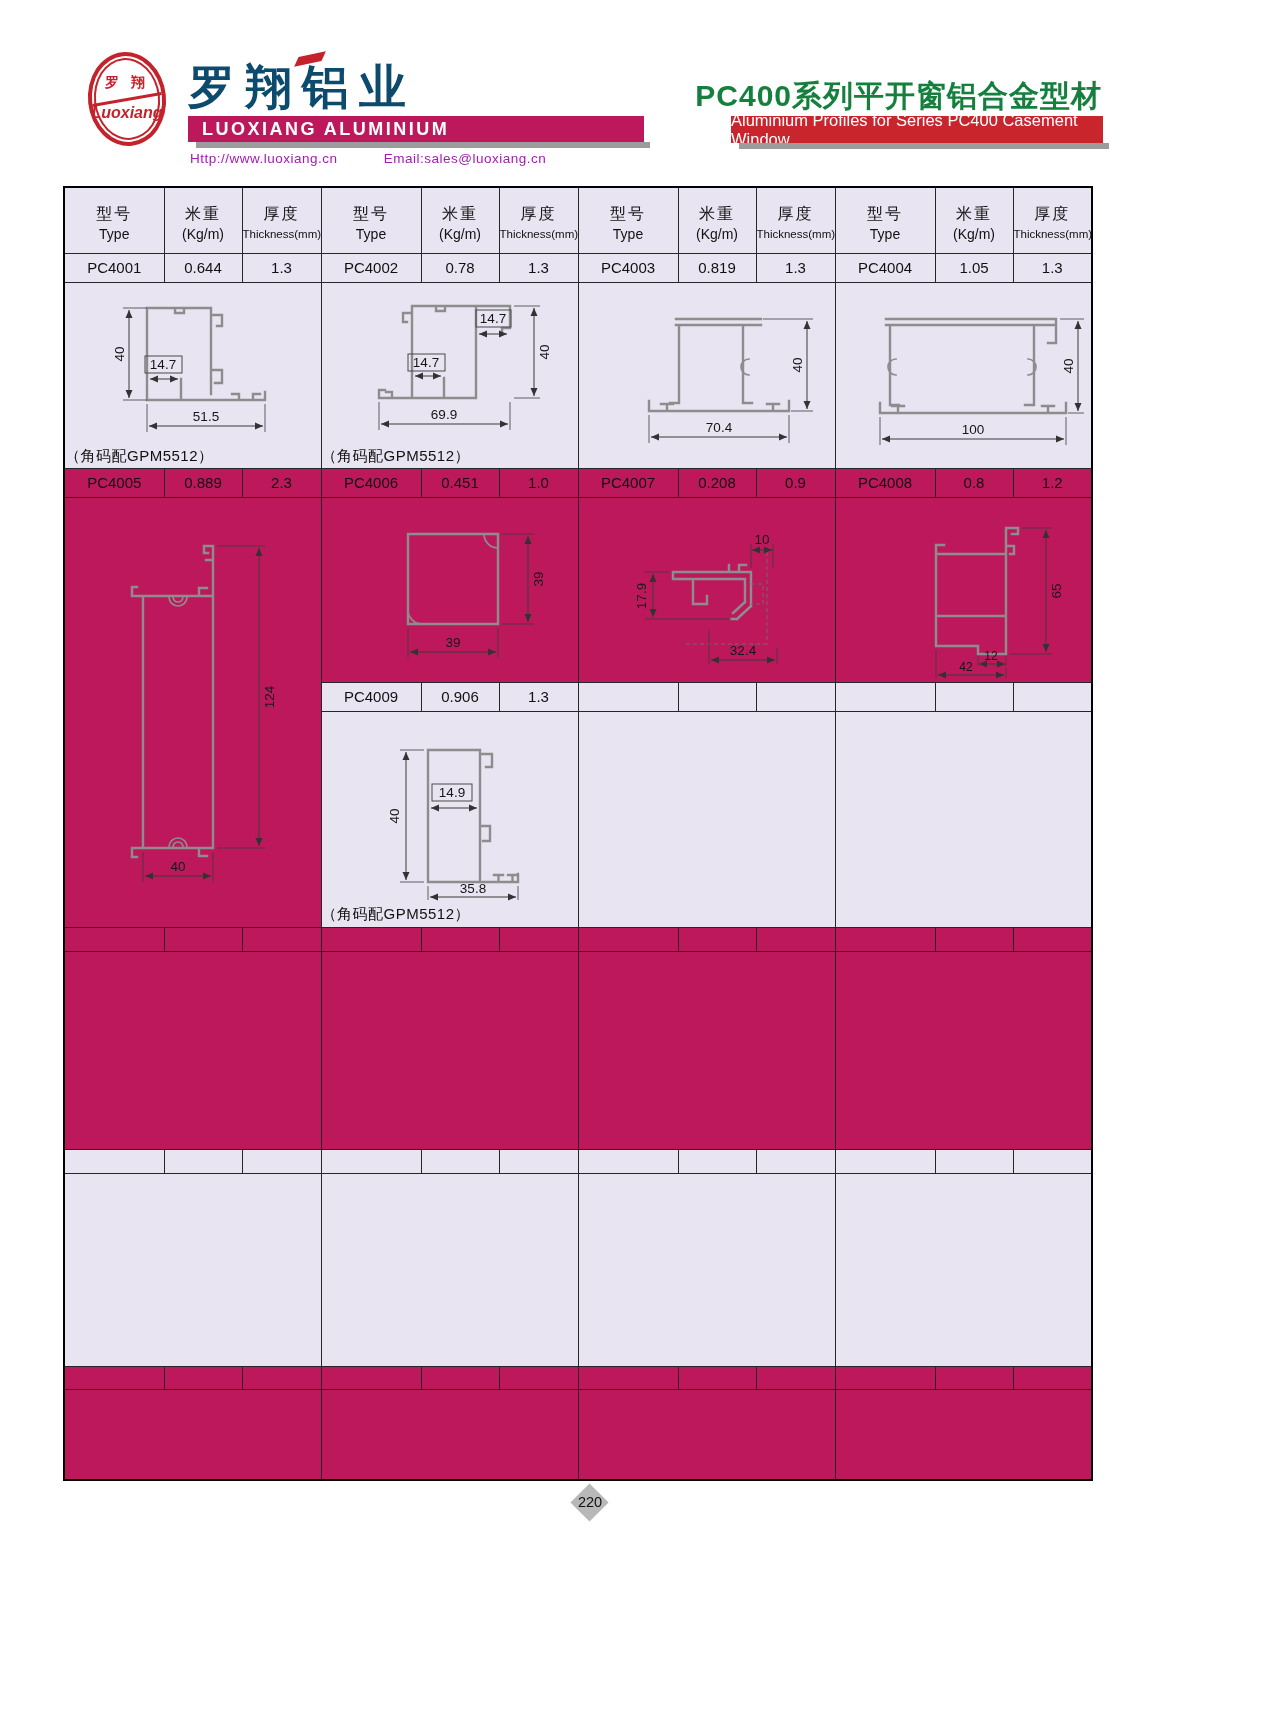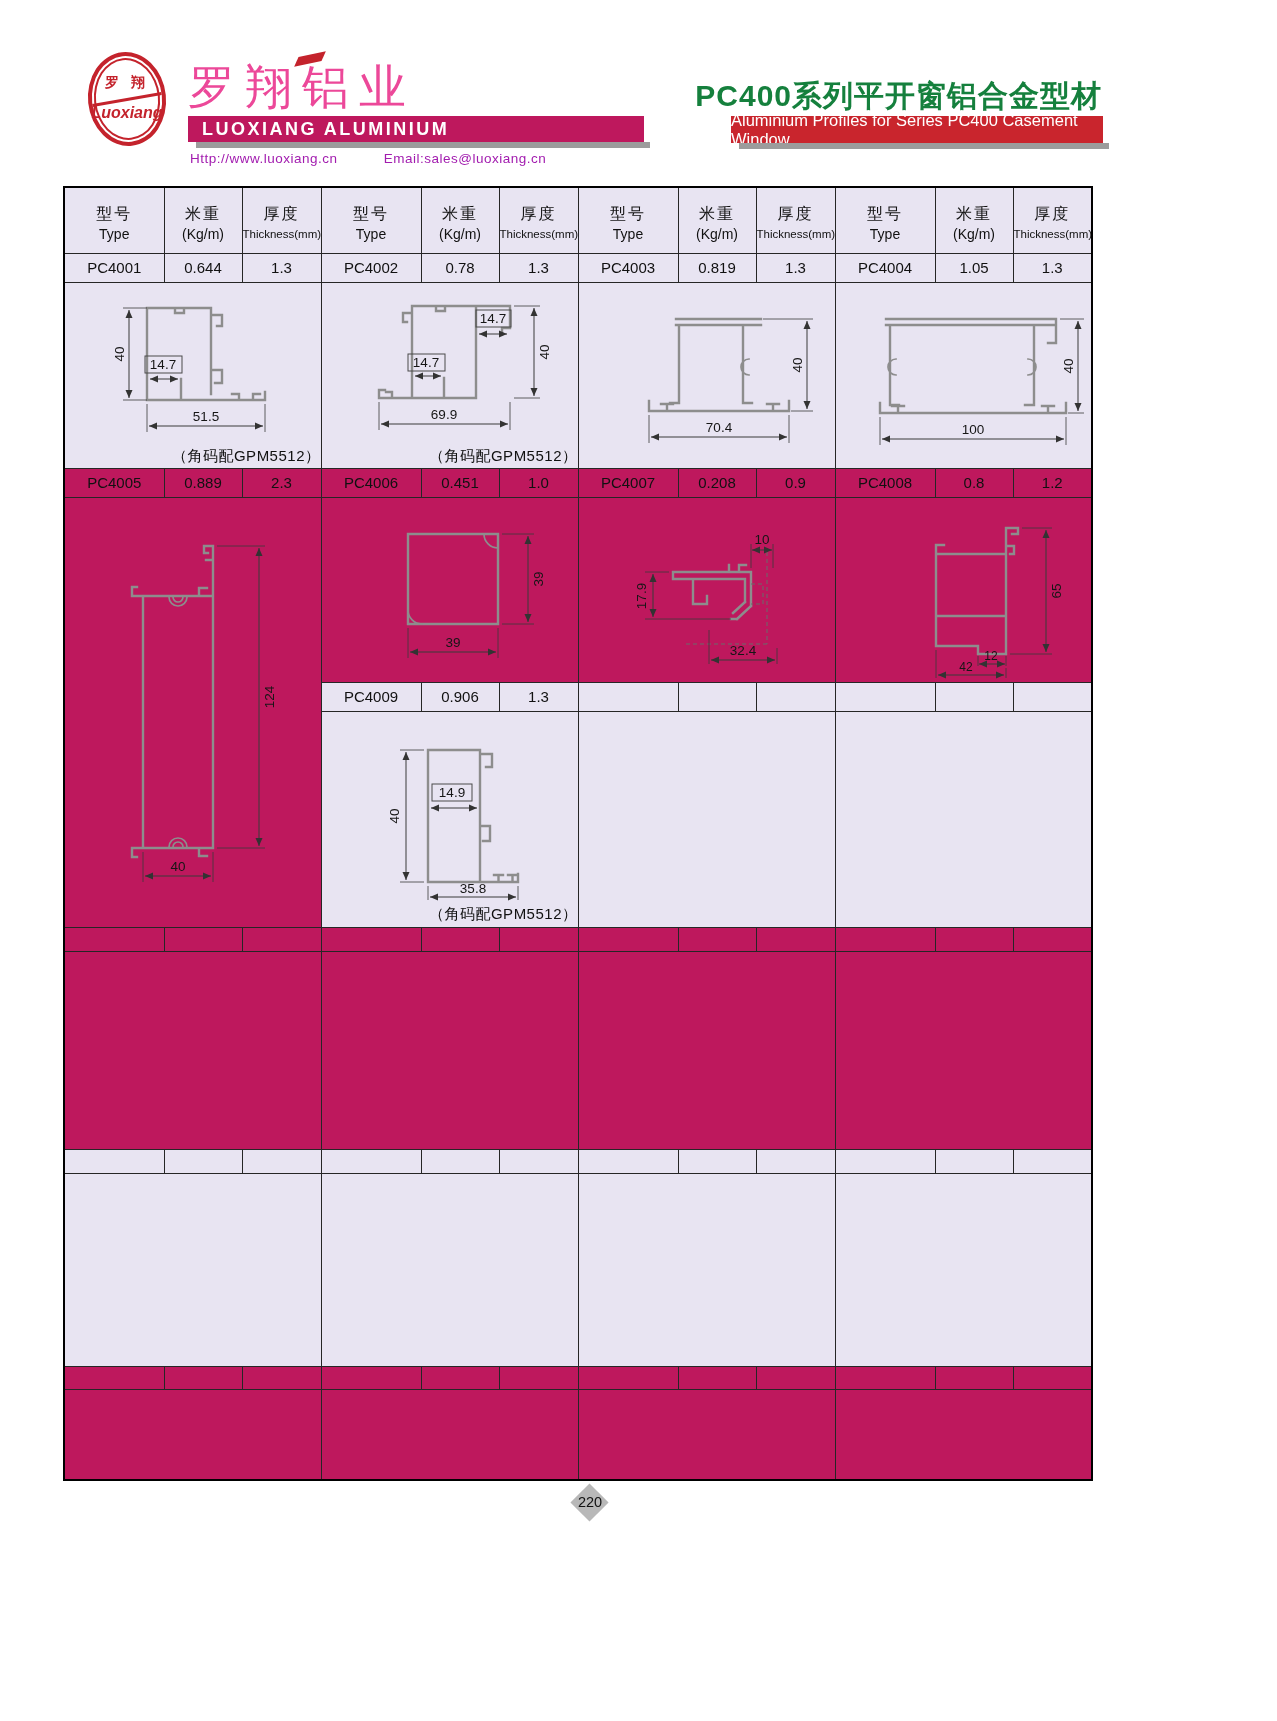--- a/index.html
+++ b/index.html
@@ -8,21 +8,21 @@
 
   
   .logo { position:absolute; left:88px; top:52px; width:78px; height:94px; }
   .logo .ring { position:absolute; inset:0; border:4px solid #c4232c; border-radius:50%; transform:rotate(-6deg); }
   .logo .ring2 { position:absolute; inset:6px; border:2px solid #c4232c; border-radius:50%; transform:rotate(-6deg); }
   .logo .cn { position:absolute; top:22px; left:0; width:100%; text-align:center; color:#c4232c;
               font-size:14px; font-weight:bold; letter-spacing:4px; }
   .logo .swoosh { position:absolute; top:46px; left:4px; width:70px; height:3px; background:#c4232c; transform:rotate(-10deg); }
   .logo .script { position:absolute; top:52px; left:0; width:100%; text-align:center; color:#c4232c;
                   font-size:16px; font-style:italic; font-weight:bold; }
-  .company-cn { position:absolute; left:188px; top:56px; font-size:47px; font-weight:normal; letter-spacing:10px; color:#ec4899; }
+  .company-cn { position:absolute; left:188px; top:56px; font-size:47px; font-weight:bold; letter-spacing:10px; color:#0c4a6e; }
   .flag-accent { position:absolute; left:298px; top:54px; width:24px; height:10px; background:#c4232c; transform:skewX(-35deg) rotate(-14deg); }
   .en-bar { position:absolute; left:188px; top:116px; width:456px; height:26px; line-height:26px;
             padding-left:14px; box-sizing:border-box; color:#fff; font-size:18px; font-weight:bold; letter-spacing:2.5px; }
   .en-bar-shadow { position:absolute; left:196px; top:142px; width:454px; height:6px; }
   .url-line { position:absolute; left:190px; top:151px; font-size:13.5px; color:#a21caf; letter-spacing:0.5px; }
   .url-line .em { margin-left:42px; }
   .title-cn { position:absolute; right:175px; top:76px; font-size:30px; font-weight:700; letter-spacing:1px; color:#15803d; }
   .sub-bar { position:absolute; left:731px; top:116px; width:372px; height:27px; display:flex; align-items:center;
              justify-content:center; color:#fff; font-size:16.5px; }
   .sub-bar-shadow { position:absolute; left:739px; top:143px; width:370px; height:6px; }
@@ -32,21 +32,21 @@
                table-layout:fixed; border:2px solid #000; }
   table.spec td, table.spec th { border:1px solid #262626; padding:0; font-weight:normal;
                text-align:center; vertical-align:middle; font-size:15px; color:#111; overflow:hidden; }
   .lav { background:#e8e4f2; }
   .grn { background:#be185d; }
   th .h-cn { font-size:16px; line-height:20px; padding-top:8px; letter-spacing:2px; }
   th .h-en { font-size:14px; line-height:20px; }
   th .h-en-small { font-size:11.5px; line-height:20px; }
   td.draw { vertical-align:top; }
   td.draw svg { display:block; margin:0 auto; }
-  .cap { text-align:right; font-size:15px; color:#111; letter-spacing:0.5px; margin-top:1px; }
+  .cap { text-align:left; font-size:15px; color:#111; letter-spacing:0.5px; margin-top:1px; }
 
   
   svg .prof  { fill:none; stroke:#8d8d8d; stroke-width:2.4; stroke-linecap:square; }
   svg .prof2 { fill:none; stroke:#8d8d8d; stroke-width:1.7; stroke-linecap:square; }
   svg .dim { stroke:#3a3a3a; stroke-width:1; fill:none; }
   svg .ext { stroke:#3a3a3a; stroke-width:0.8; }
   svg .dsh { stroke:#6a6a6a; stroke-width:1; stroke-dasharray:4 3; fill:none; }
   svg .lbox { fill:none; stroke:#4a4a4a; stroke-width:1; }
   svg text.dlab { font-size:13.5px; fill:#161616; text-anchor:middle;
                   font-family:"Liberation Sans","DejaVu Sans",sans-serif; }

